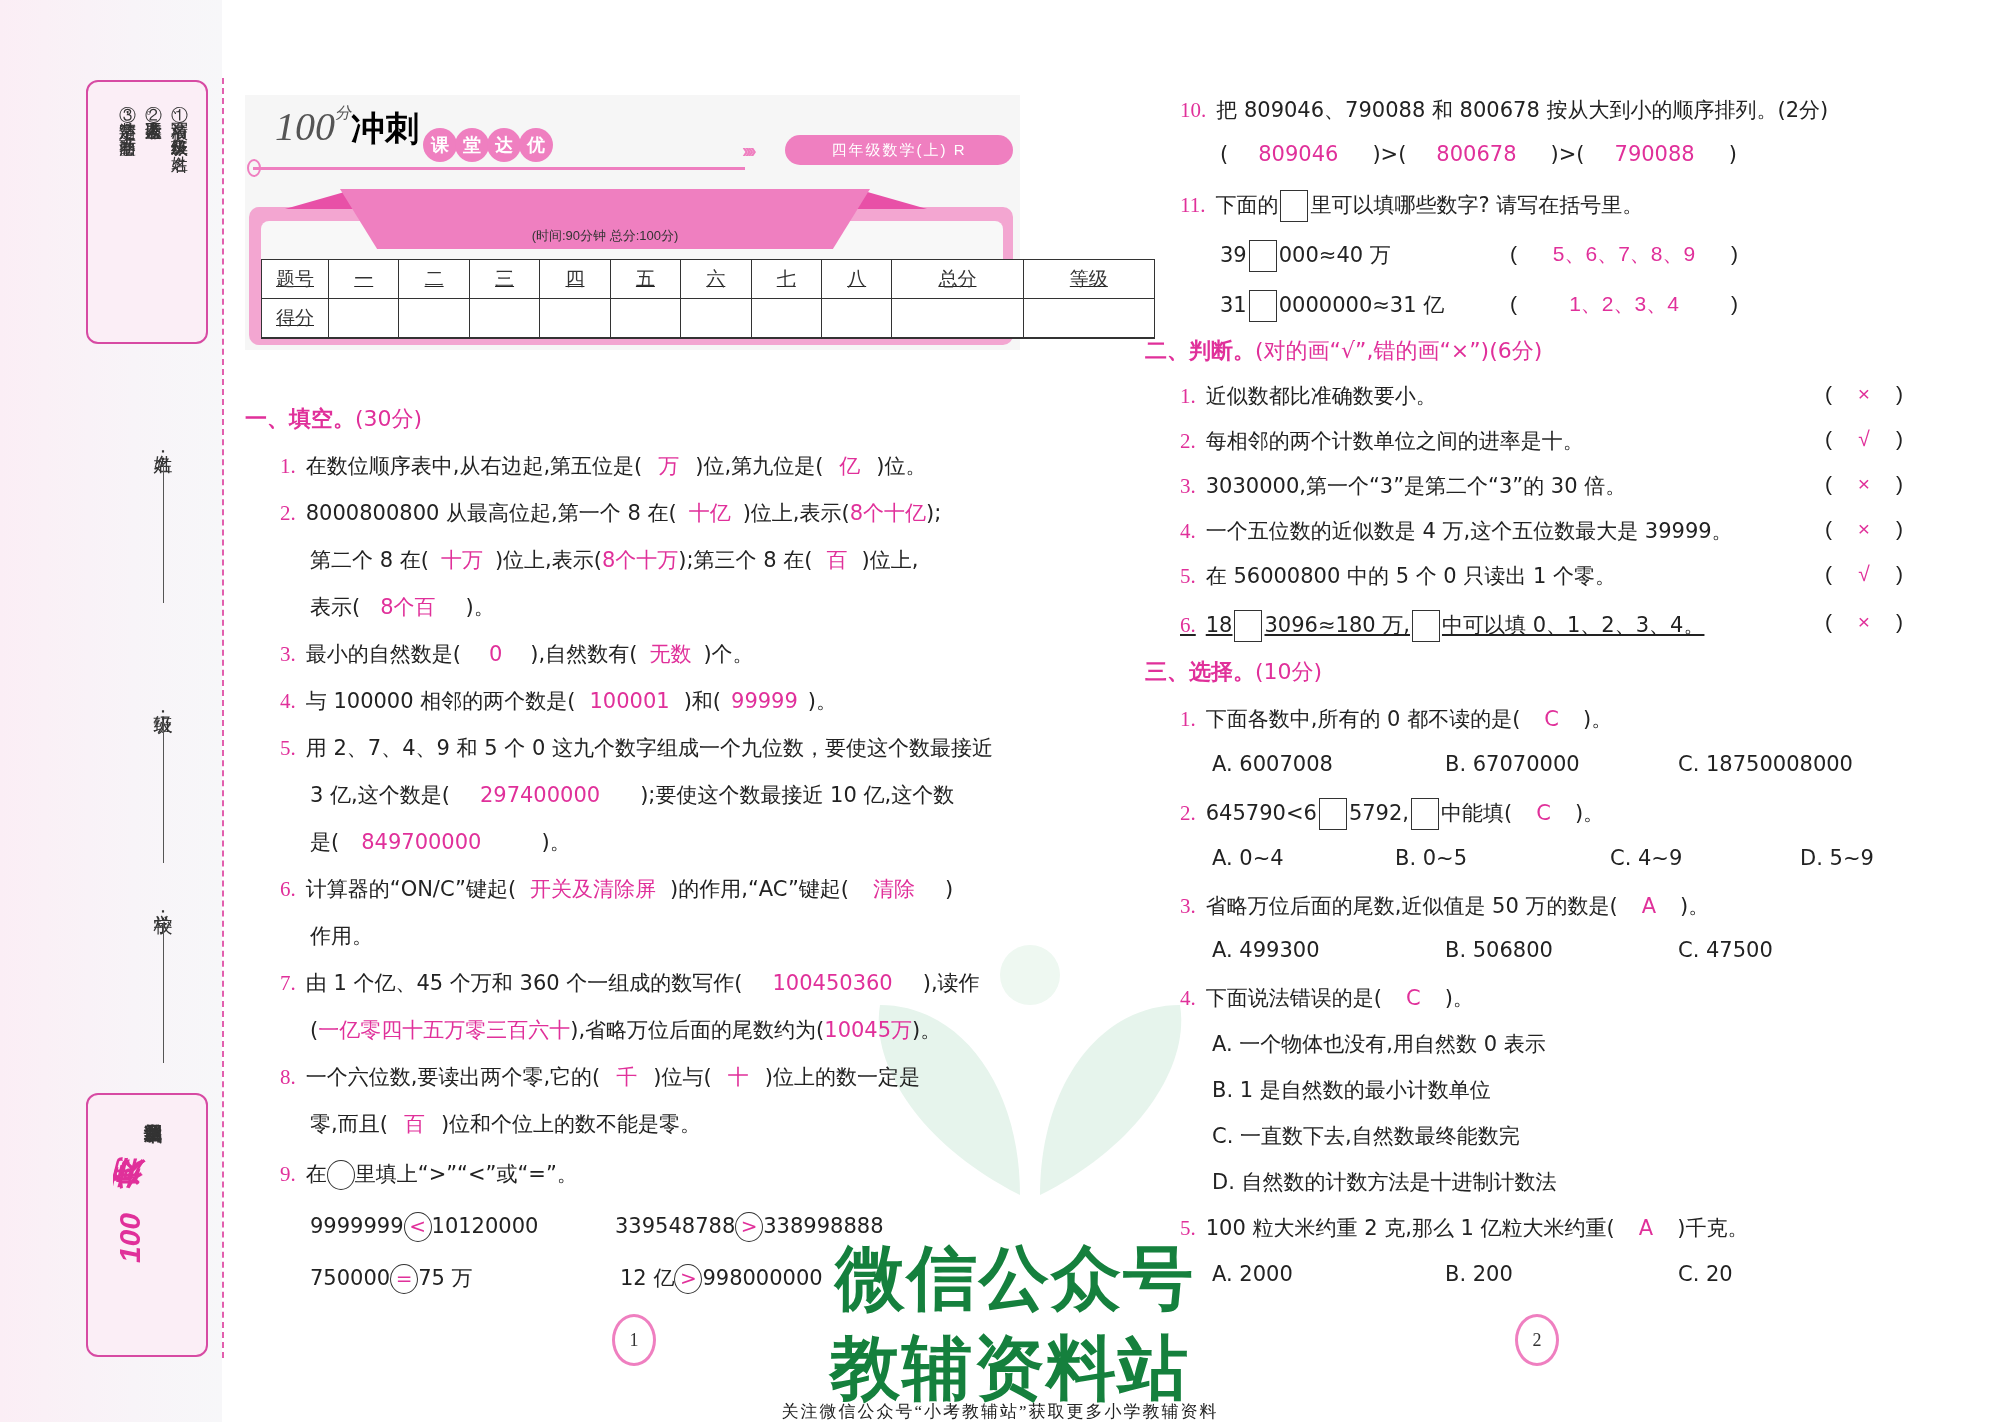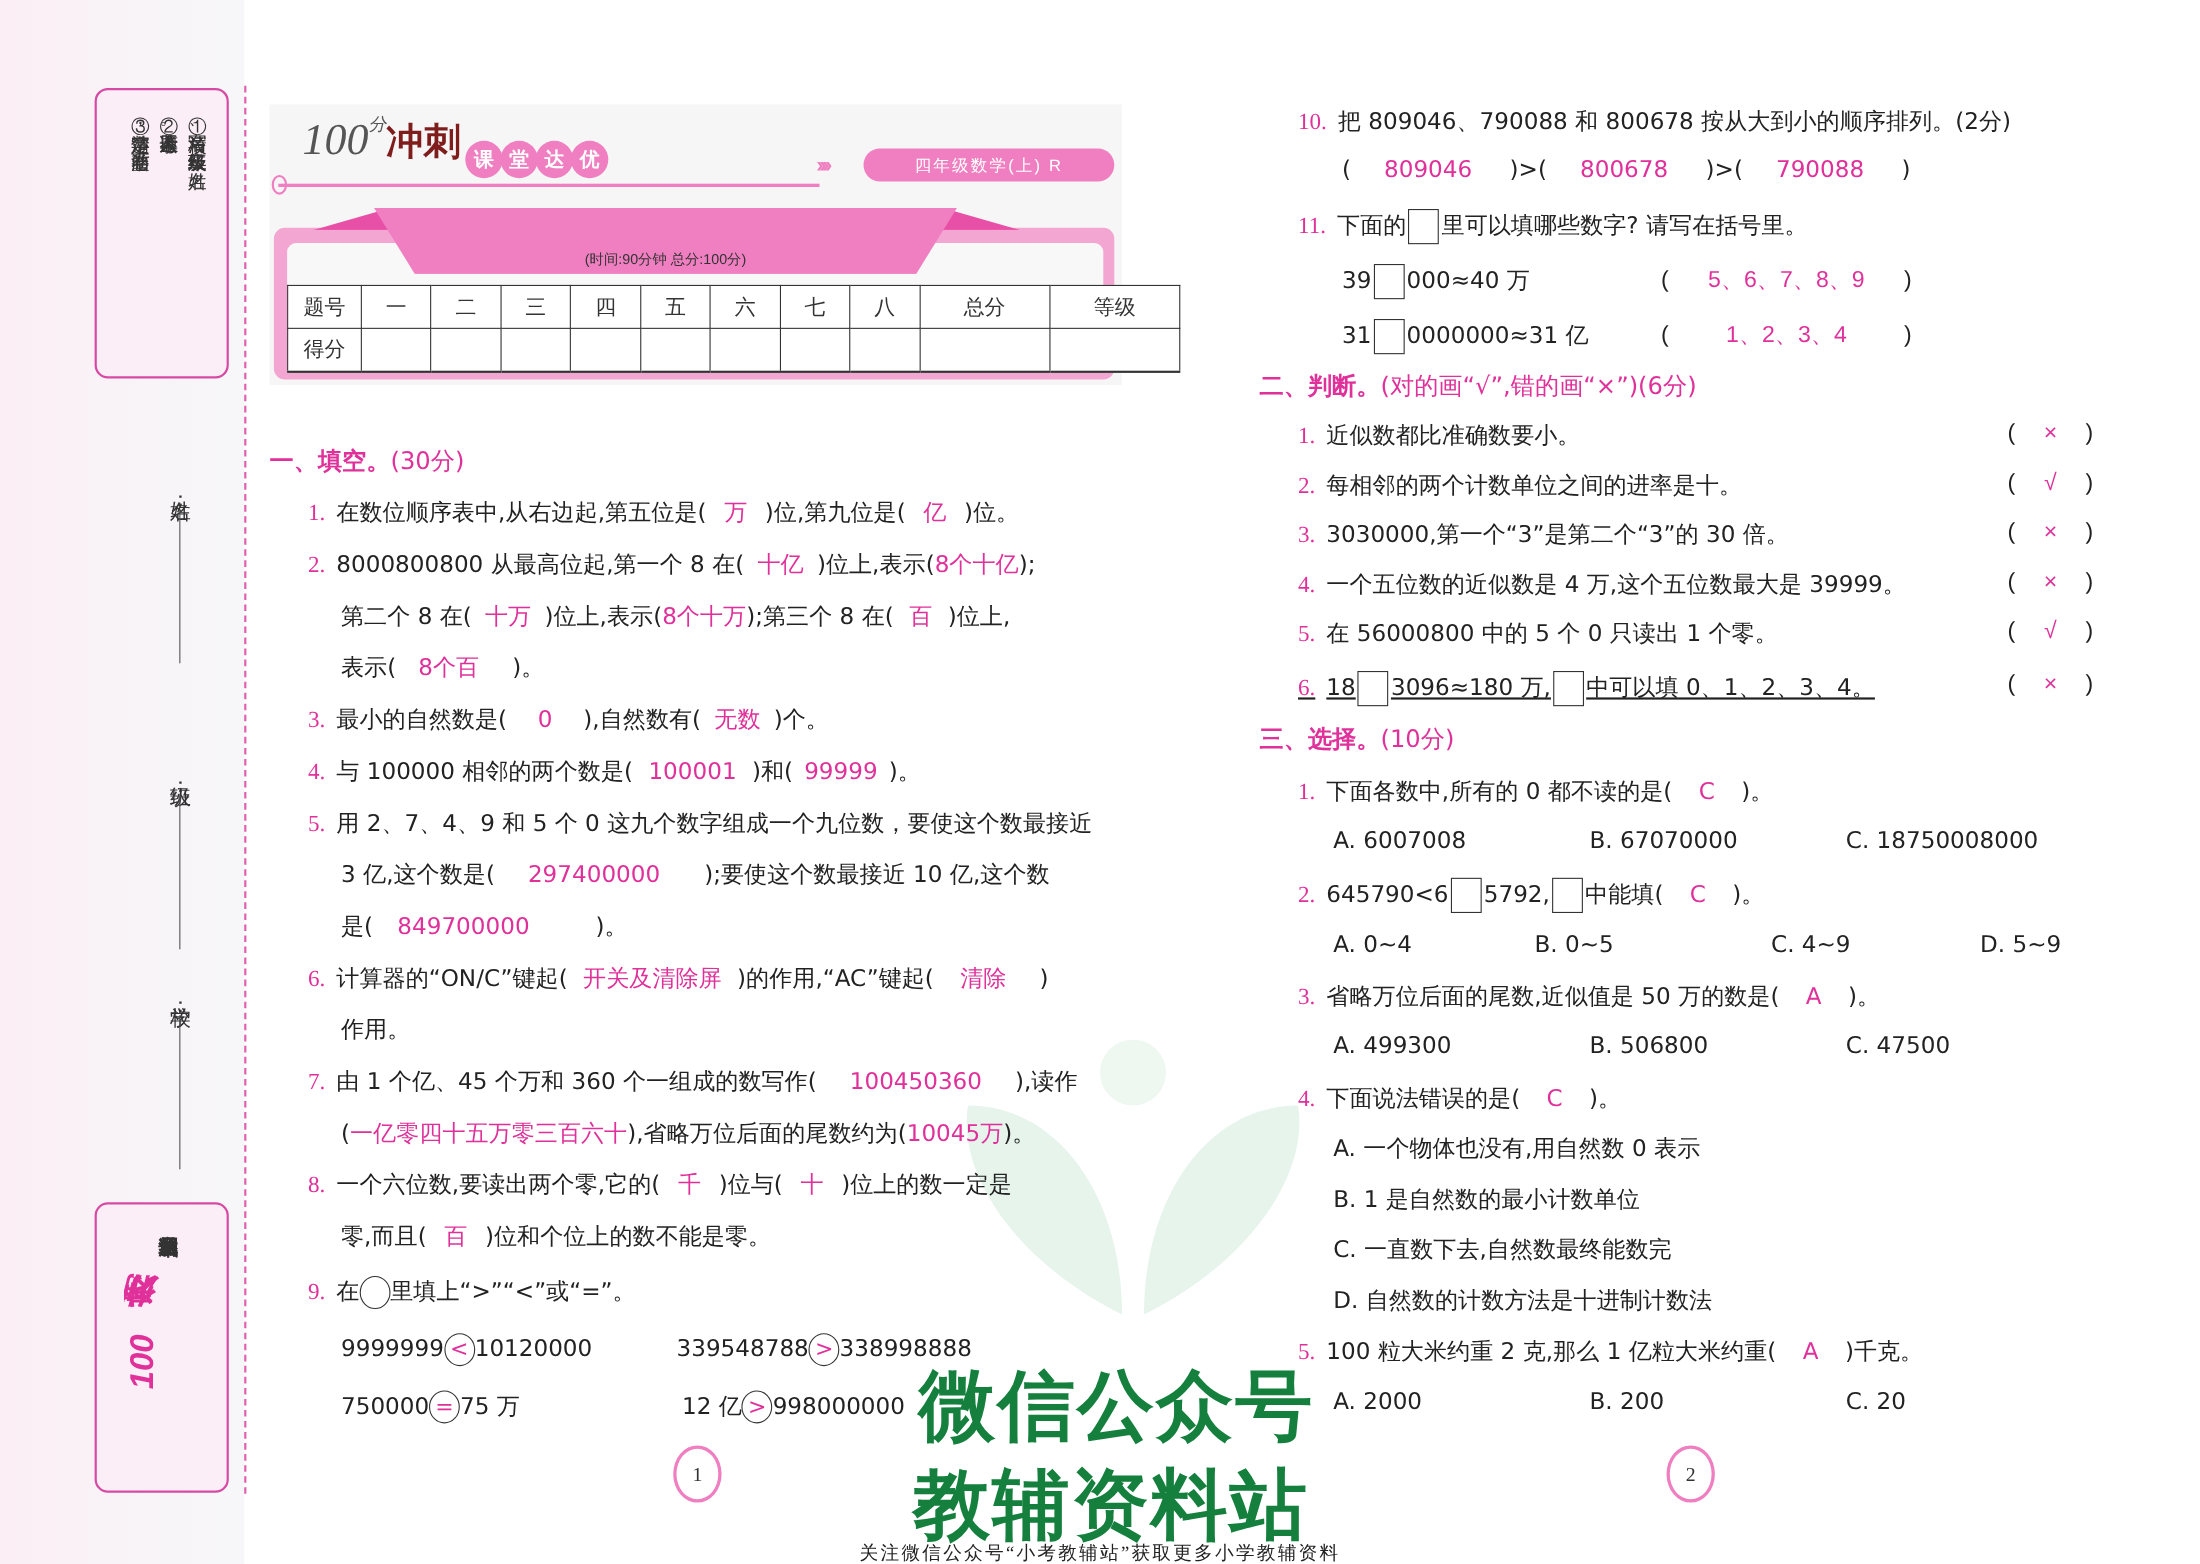--- a/index.html
+++ b/index.html
@@ -13,36 +13,36 @@
   .vtext{writing-mode:vertical-rl;font-family:"Liberation Serif","DejaVu Serif",serif;font-size:17px;color:#333;line-height:26px;}
   .notice-box .vtext{position:absolute;right:14px;top:10px;height:240px;}
   .field{position:absolute;left:150px;writing-mode:vertical-rl;font-family:"Liberation Serif","DejaVu Serif",serif;font-size:19px;color:#333;}
   .field .rule{display:inline-block;width:1px;height:140px;background:#555;margin-top:4px;}
   .brand-box{left:86px;top:1093px;width:118px;height:260px;border:2px solid #d74aa3;border-radius:12px;background:#fbeef6;}
   .brand-box .vtext{position:absolute;right:40px;top:15px;font-family:"Liberation Sans","DejaVu Sans",sans-serif;font-weight:bold;font-size:18px;}
   .brand-box .logo-v{position:absolute;left:22px;top:118px;writing-mode:vertical-rl;transform:rotate(180deg);color:#e0309a;font-style:italic;font-weight:bold;font-size:30px;}
   
   .header{left:245px;top:95px;width:775px;height:255px;background:#f6f6f6;}
   .logo{position:absolute;left:30px;top:8px;font-style:italic;font-size:40px;color:#555;font-family:"Liberation Serif",serif;}
-  .logo .big{font-weight:bold;font-style:normal;font-family:"Liberation Sans",sans-serif;font-size:34px;color:#7f1d1d;margin-top:44px;}
+  .logo .big{font-weight:bold;font-style:normal;font-family:"Liberation Sans",sans-serif;font-size:34px;color:#000000;margin-top:44px;}
   .logo .sup{font-size:16px;vertical-align:top;}
   .tag-circles{position:absolute;left:178px;top:33px;display:flex;}
   .tag-circles span{width:34px;height:34px;border-radius:50%;background:#ef7fc0;color:#fff;font-weight:bold;font-size:18px;display:flex;align-items:center;justify-content:center;margin-right:-2px;}
   .hdr-line{position:absolute;left:8px;top:72px;width:492px;height:3px;background:#ef7fc0;}
   .hdr-dot{position:absolute;left:2px;top:64px;width:10px;height:14px;border:2px solid #ef7fc0;border-radius:50%;}
   .chev{position:absolute;left:497px;top:44px;color:#ef7fc0;font-weight:bold;font-size:20px;letter-spacing:-4px;}
   .grade-pill{position:absolute;left:540px;top:40px;width:228px;height:30px;border-radius:16px;background:#ef7fc0;color:#fff;font-size:15px;display:flex;align-items:center;justify-content:center;letter-spacing:2px;}
   .card{position:absolute;left:4px;top:112px;width:764px;height:138px;background:#f3a6d1;border-radius:10px;}
   .card-inner{position:absolute;left:12px;top:14px;right:10px;bottom:12px;background:#f8f8f8;border-radius:8px;}
   .banner{position:absolute;left:95px;top:94px;width:530px;height:60px;background:#ef7fc0;clip-path:polygon(0 0,100% 0,93% 100%,7% 100%);}
   .banner-wing-l{position:absolute;left:40px;top:94px;width:70px;height:20px;background:#e850a7;clip-path:polygon(100% 0,100% 100%,0 100%);}
   .banner-wing-r{position:absolute;left:612px;top:94px;width:70px;height:20px;background:#e850a7;clip-path:polygon(0 0,100% 100%,0 100%);}
   .banner-title{position:absolute;left:95px;top:100px;width:530px;text-align:center;color:#fff;font-weight:bold;font-size:24px;letter-spacing:3px;font-family:"DejaVu Sans",sans-serif;}
   .banner-sub{position:absolute;left:95px;top:132px;width:530px;text-align:center;color:#333;font-size:13px;}
-  table.score{position:absolute;left:16px;top:164px;width:812px;border-collapse:collapse;background:#fff;}
+  table.score{position:absolute;left:16px;top:164px;width:894px;border-collapse:collapse;background:#fff;text-decoration:underline;}
   table.score td{border:1px solid #333;height:36px;text-align:center;font-family:"Liberation Serif",serif;font-size:19px;color:#333;}
   table.score tr:last-child td{border-bottom:2px solid #333;}
   
   .sec{font-size:22px;color:#e0309a;font-weight:bold;font-family:"DejaVu Sans",sans-serif;}
   .sec .pts{font-weight:normal;}
   .q{position:absolute;font-size:21px;color:#222;white-space:nowrap;font-family:"DejaVu Sans",sans-serif;}
   .q .n{color:#e0309a;margin-right:10px;font-family:"Liberation Serif",serif;}
   .ans{color:#e0309a;}
   .box{display:inline-block;width:26px;height:30px;border:1.5px solid #333;vertical-align:middle;margin:0 2px;}
   .circ{display:inline-block;width:26px;height:28px;border:1.5px solid #333;border-radius:50%;text-align:center;line-height:26px;color:#e0309a;vertical-align:middle;font-size:20px;}

